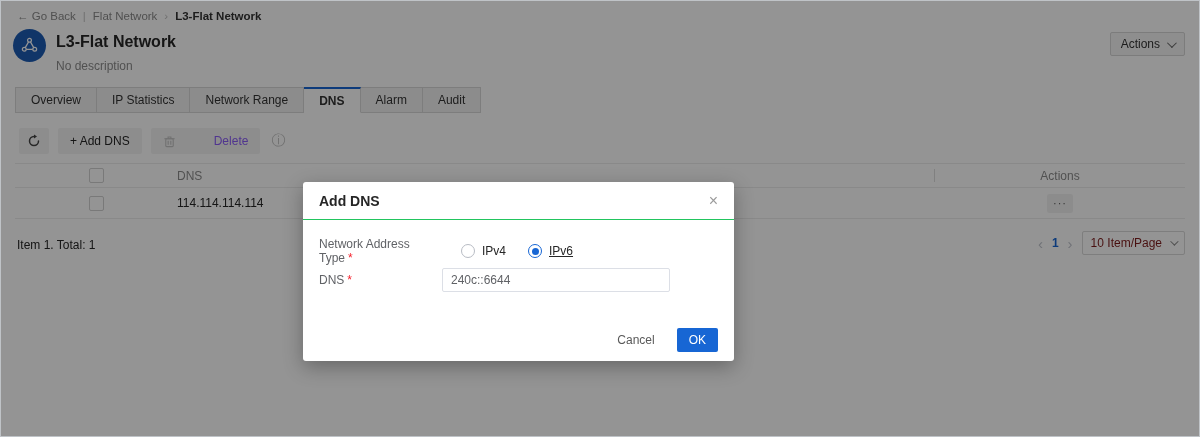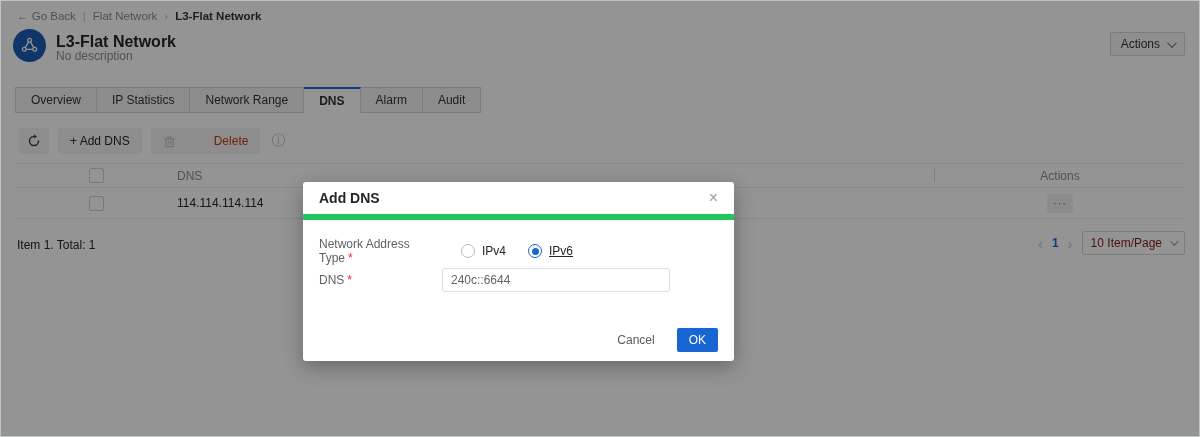--- a/index.html
+++ b/index.html
@@ -10,36 +10,36 @@
 
   
   .breadcrumb { position:absolute; top:9px; left:16px; font-size:11.5px; color:#8a8a8a; display:flex; align-items:center; gap:7px; }
   .breadcrumb .crumb-back { color:#8a8a8a; cursor:pointer; }
   .breadcrumb .sep { color:#c0c0c0; }
   .breadcrumb .crumb-current { color:#333; font-weight:bold; }
 
   
   .entity-icon { position:absolute; top:28px; left:12px; width:33px; height:33px; border-radius:50%; background:#1d5cb4; display:flex; align-items:center; justify-content:center; }
   .page-title { position:absolute; top:32px; left:55px; font-size:16px; font-weight:bold; color:#262626; }
-  .page-subtitle { position:absolute; top:48px; left:55px; font-size:12px; color:#8c8c8c; }
+  .page-subtitle { position:absolute; top:58px; left:55px; font-size:12px; color:#8c8c8c; }
   .actions-btn { position:absolute; top:31px; right:14px; height:24px; padding:0 10px; background:#f5f5f5; border:1px solid #d6d6d6; border-radius:2px; display:flex; align-items:center; gap:7px; color:#333; cursor:pointer; }
 
   .chev { display:inline-block; width:7px; height:7px; border-right:1.5px solid #666; border-bottom:1.5px solid #666; transform:rotate(45deg) translateY(-2px); }
 
   
   .tabs { position:absolute; top:86px; left:14px; display:flex; align-items:flex-start; }
   .tab { height:26px; padding:0 15px; background:#f2f2f2; border:1px solid #d8d8d8; border-left-width:0; display:flex; align-items:center; color:#333; cursor:pointer; }
   .tab:first-child { border-left-width:1px; }
   .tab.active { background:#fff; border-top:2px solid #1766d4; border-bottom-color:#fff; font-weight:bold; }
 
   
   .toolbar { position:absolute; top:127px; left:18px; display:flex; align-items:center; gap:9px; }
   .tb-btn { height:26px; padding:0 12px; background:#f3f3f3; border:none; border-radius:2px; display:flex; align-items:center; gap:6px; font-size:12px; color:#262626; cursor:pointer; font-family:inherit; }
   .tb-btn.icon-only { width:30px; padding:0; justify-content:center; }
-  .tb-btn.disabled { color:#c2410c; cursor:default;gap:38px; }
+  .tb-btn.disabled { color:#8b5cf6; cursor:default;gap:38px; }
   .info-glyph { color:#c0c0c0; font-size:14px; margin-left:2px; }
 
   
   .dns-table { position:absolute; top:162px; left:14px; right:14px; }
   .t-header { display:flex; align-items:center; height:25px; border-top:1px solid #ececec; border-bottom:1px solid #ececec; color:#8c8c8c; }
   .t-row { display:flex; align-items:center; height:31px; border-bottom:1px solid #ececec; color:#262626; }
   .cell-pad { width:74px; flex:none; }
   .checkbox { width:15px; height:15px; border:1px solid #d0d0d0; border-radius:2px; background:#fff; flex:none; cursor:pointer; }
   .cell-dns { flex:1; margin-left:73px; }
   .col-divider { width:1px; height:13px; background:#dcdcdc; flex:none; }
@@ -50,21 +50,21 @@
   .summary { position:absolute; top:237px; left:16px; color:#262626; }
   .pagination { position:absolute; top:230px; right:14px; display:flex; align-items:center; gap:9px; }
   .pg-arrow { color:#c0c4cc; font-size:15px; cursor:pointer; }
   .pg-num { color:#1766d4; font-weight:bold; cursor:pointer; }
   .pg-size { height:24px; padding:0 8px; background:#fff; border:1px solid #d9d9d9; border-radius:2px; display:flex; align-items:center; gap:8px; color:#7f1d1d; cursor:pointer; }
   .pg-size .chev { width:6px; height:6px; border-color:#888; }
 
   
   .overlay { position:absolute; inset:0; background:rgba(0,0,0,0.42); z-index:50; }
   .modal { position:absolute; top:181px; left:302px; width:431px; height:179px; background:#fff; border-radius:3px; box-shadow:0 6px 20px rgba(0,0,0,0.3); z-index:100; }
-  .modal-header { height:38px; padding:0 16px; border-bottom:6px solid #22c55e; display:flex; align-items:center; justify-content:space-between; }
+  .modal-header { height:38px; padding:0 16px; border-bottom:1px solid #22c55e; display:flex; align-items:center; justify-content:space-between; }
   .modal-title { font-size:14px; font-weight:bold; color:#262626; }
   .modal-close { color:#9b9b9b; font-size:16px; line-height:16px; cursor:pointer; background:none; border:none; font-family:inherit; }
   .form-row { position:absolute; left:16px; display:flex; align-items:center; }
   .row-type { top:55px;gap:19px; }
   .row-dns { top:86px; }
   .form-label { width:123px; flex:none; color:#606266; }
   .req { color:#f5222d; margin-left:3px; }
   .radio-group { display:flex; align-items:center; }
   .radio { width:14px; height:14px; border-radius:50%; border:1px solid #b8bcc4; background:#fff; flex:none; display:flex; align-items:center; justify-content:center; cursor:pointer; }
   .radio.checked { border:1.5px solid #1766d4; }

